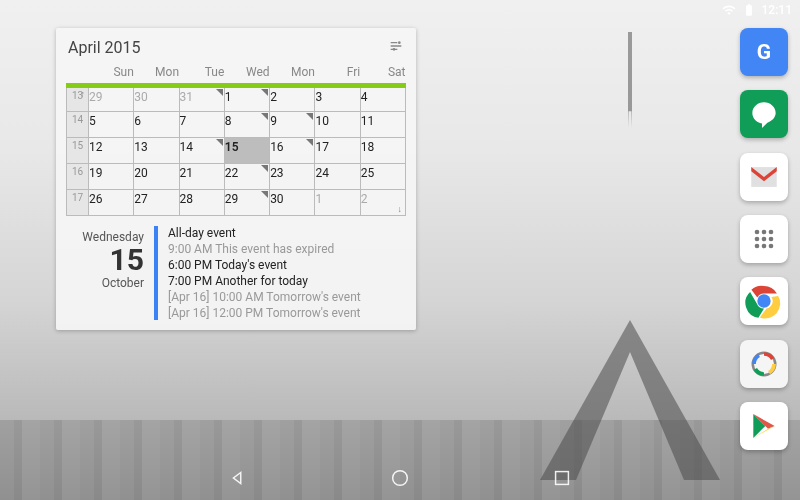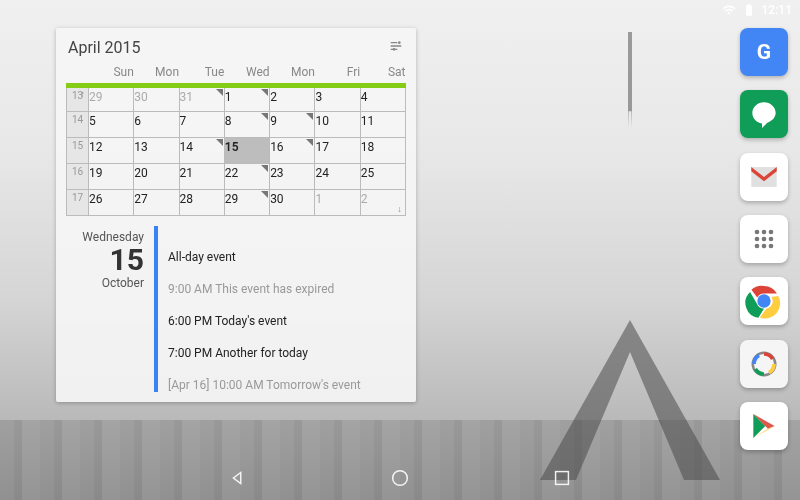--- a/index.html
+++ b/index.html
@@ -102,21 +102,21 @@
   .arrow-down { bottom:1px; right:3px; }
 
   .agenda { display:flex; margin-top:10px; }
   .agenda-date {
     width:92px; text-align:right; padding:4px 10px 0 0;
     border-right:4px solid #3b82f6;
   }
   .agenda-date .dow { font-size:12px; color:#555; }
   .agenda-date .dom { font-size:30px; font-weight:700; line-height:1.05; }
   .agenda-date .mon { font-size:12px; color:#555; }
-  .agenda-list { flex:1; padding-left:10px; display:flex; flex-direction:column; gap:18px;margin-top:24px; }
+  .agenda-list { flex:1; padding-left:10px; display:flex; flex-direction:column; gap:2px; }
   .evt { font-size:12px; color:#222; white-space:nowrap; overflow:hidden; text-overflow:ellipsis; }
   .evt.dim { color:#999; }
 </style>
 </head>
 <body>
 
 <div class="skyline"></div>
 <div class="tower2"></div>
 <div class="tower"></div>
 
@@ -275,20 +275,21 @@
       <div class="dow">Wednesday</div>
       <div class="dom">15</div>
       <div class="mon">October</div>
     </div>
     <div class="agenda-list" id="agenda-list">
         <div class="evt">All-day event</div>
         <div class="evt dim">9:00 AM This event has expired</div>
         <div class="evt">6:00 PM Today's event</div>
         <div class="evt">7:00 PM Another for today</div>
         <div class="evt dim">[Apr 16] 10:00 AM Tomorrow's event</div>
+        <div class="evt dim">[Apr 16] 12:00 PM Tomorrow's event</div>
       </div>
   </div>
 </div>
 
 <div class="navbar">
   <span class="navbtn">
     <svg viewBox="0 0 24 24">
         <path d="M15 6l-8 6 8 6z" fill="none" stroke="#fff"></path>
       </svg>
   </span>

